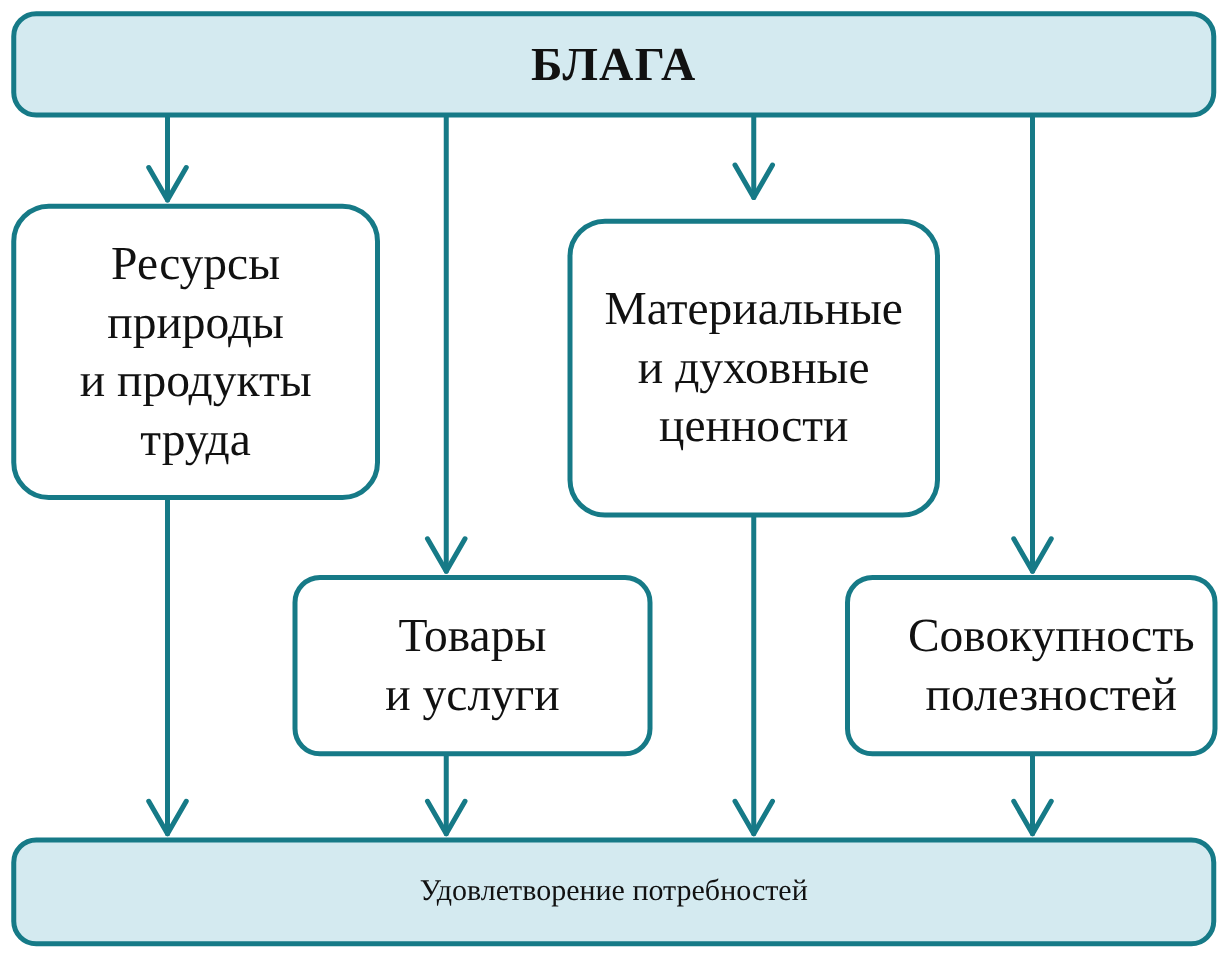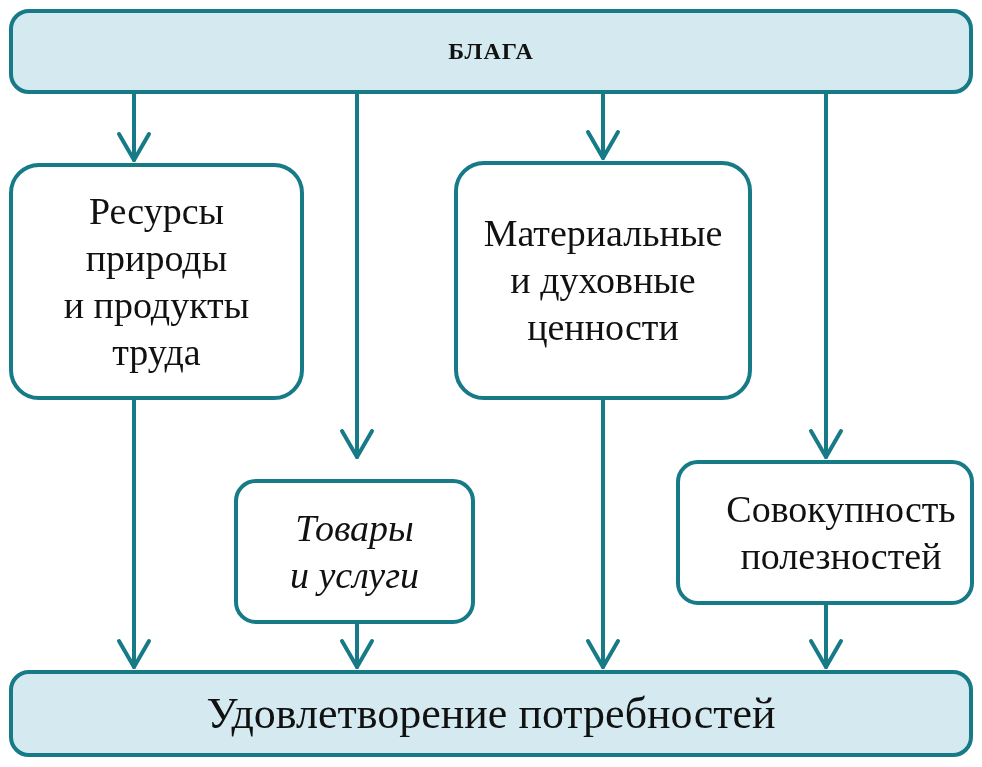--- a/index.html
+++ b/index.html
@@ -6,23 +6,23 @@
   #stage { position: relative; width: 982px; height: 767px; overflow: hidden; background: #ffffff; }
   svg { position: absolute; left: 0; top: 0; }
   .box {
     position: absolute; box-sizing: border-box;
     border: 4px solid #167a87; border-radius: 30px;
     display: flex; align-items: center; justify-content: center; text-align: center;
     font-family: "Liberation Serif", "DejaVu Serif", serif; color: #111;
     background: #ffffff;
   }
   .wide { border-radius: 20px; background: #d4eaf0; }
-  .title { font-weight: bold; font-size: 24px; letter-spacing: 1px; }
+  .title { font-weight: bold; font-size: 38px; letter-spacing: 1px; }
   .node-text { font-size: 38px; line-height: 47px; white-space: pre-line; }
-  .bottom-text { font-size: 44px; }
+  .bottom-text { font-size: 24px; }
 </style>
 </head>
 <body>
 
 <div id="stage">
   <svg width="982" height="767">
     <g stroke="#167a87" stroke-width="4" fill="none" stroke-linecap="round" stroke-linejoin="round">
 
       <g>
         <line x1="134" y1="92" x2="134" y2="160"></line>
@@ -70,27 +70,27 @@
     <span class="title">БЛАГА</span>
   </div>
 
   <div class="box" style="left:9px; top:163px; width:295px; height:237px;">
     <span class="node-text">Ресурсы
 природы
 и продукты
 труда</span>
   </div>
 
-  <div class="box" style="left:454px; top:161px; width:298px; height:239px;">
+  <div class="box" style="left:454px; top:175px; width:298px; height:239px;">
     <span class="node-text">Материальные
 и духовные
 ценности</span>
   </div>
 
-  <div class="box" style="left:234px; top:479px; width:241px; height:145px; border-radius:22px;font-style:italic;">
+  <div class="box" style="left:234px; top:460px; width:288px; height:145px; border-radius:22px;">
     <span class="node-text">Товары
 и услуги</span>
   </div>
 
   <div class="box" style="left:676px; top:460px; width:298px; height:145px; border-radius:22px;padding-left:32px;">
     <span class="node-text">Совокупность
 полезностей</span>
   </div>
 
   <div class="box wide" style="left:9px; top:670px; width:964px; height:87px;">

